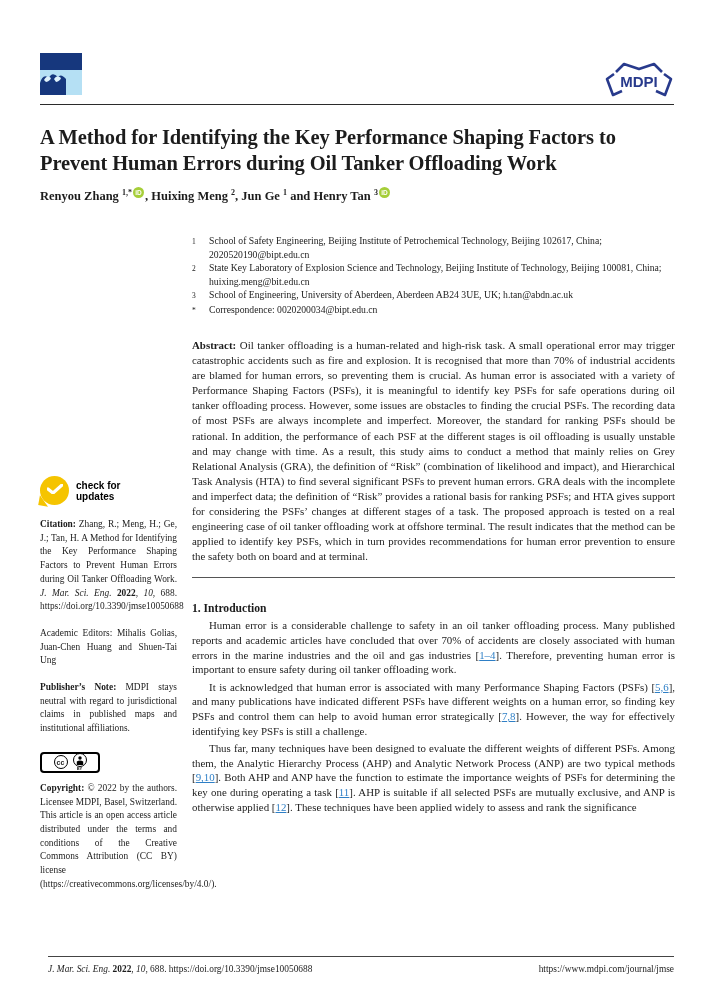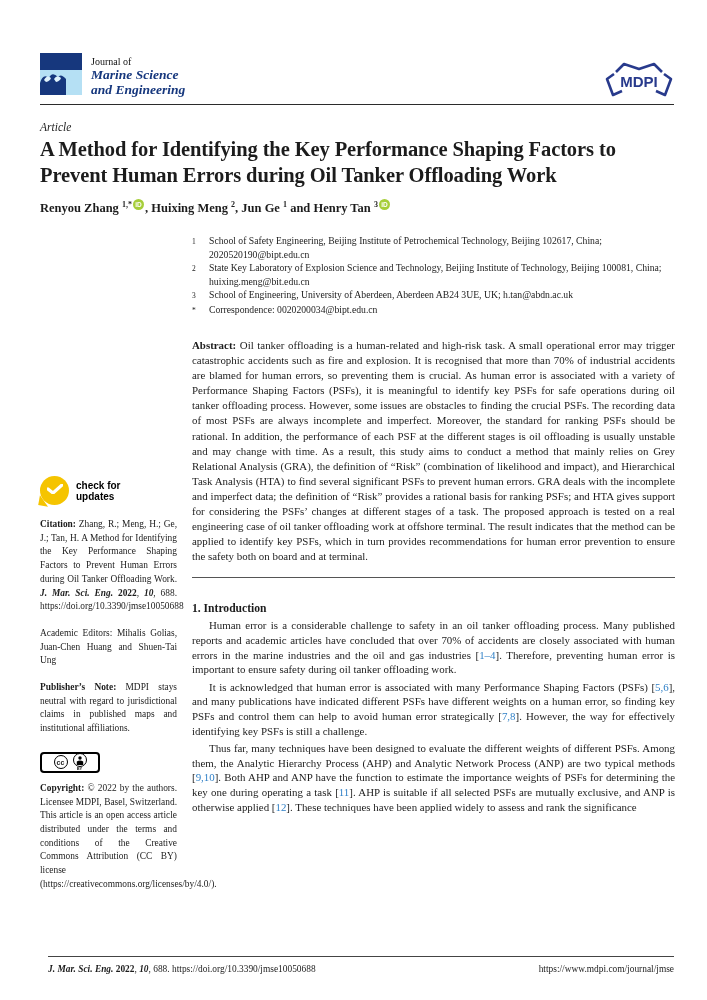--- a/index.html
+++ b/index.html
@@ -36,22 +36,22 @@
   .aff-row{ display:flex; }
   .aff-marker{ width:17px; flex-shrink:0; font-size:7.5px; padding-top:1px; }
   .aff-text{ flex:1; }
   .abstract{ margin-top:21px; font-size:10.9px; line-height:15.1px; text-align:justify; }
   .keywords{ margin-top:14px; font-size:10.9px; line-height:15.1px; text-align:justify; }
   .lbl{ font-weight:bold; }
   .divider{ margin-top:13px; border-top:1px solid #555; }
   .section-heading{ margin-top:24px; font-size:11.6px; font-weight:bold; }
   .para{ margin-top:3px; font-size:10.9px; line-height:14.6px; text-align:justify; text-indent:17px; }
   .para:first-of-type{ margin-top:6px; }
-  .link{ color:#2e7fc6; }
-  .italic{ font-style:italic;font-weight:bold; }
+  .link{ color:#2e7fc6;text-decoration:underline; }
+  .italic{ font-style:italic; }
   .bold{ font-weight:bold; }
 
   
   .sidebar{ position:absolute; top:476px; left:40px; width:137px;
     font-size:9.4px; line-height:13.7px; text-align:justify; }
   .updates{ display:flex; align-items:center; gap:7px; cursor:pointer; }
   .upd-circle{ position:relative; width:29px; height:29px; border-radius:50%;
     background:#f5c400; flex-shrink:0; }
   .upd-circle::after{ content:""; position:absolute; left:-1px; bottom:-1px;
     width:0; height:0; border-style:solid; border-width:10px 0 0 10px;
@@ -81,39 +81,33 @@
 
   <div class="header">
     <div class="logo-block">
       <svg width="42" height="42" viewBox="0 0 42 42">
         <rect x="0" y="0" width="42" height="42" fill="#b5e0f4"></rect>
         <rect x="0" y="0" width="42" height="17" fill="#16377d"></rect>
         <path d="M0 42 V30 Q3 20 9 25 Q12 18 18 24 Q21 20 26 26 L26 42 Z" fill="#16377d"></path>
         <path d="M4 27 Q7 21 11 25 Q10 28 6 29 Z" fill="#dff2fb"></path>
         <path d="M14 26 Q17 21 21 25 Q20 28 16 29 Z" fill="#dff2fb"></path>
       </svg>
-      <div class="logo-text">
-        <div class="logo-line1">Journal of</div>
-        <div class="logo-line2">Marine Science</div>
-        <div class="logo-line3">and Engineering</div>
-      </div>
     </div>
     <div class="mdpi">
       <svg width="70" height="38" viewBox="0 0 70 38">
         <path d="M12 12 L20 4 L35 9 L50 4 L58 12" fill="none" stroke="#283a8c" stroke-width="2.6" stroke-linejoin="round"></path>
         <path d="M10 14 L3 19 L9 35 L18 31" fill="none" stroke="#283a8c" stroke-width="2.6" stroke-linejoin="round"></path>
         <path d="M60 14 L67 19 L61 35 L52 31" fill="none" stroke="#283a8c" stroke-width="2.6" stroke-linejoin="round"></path>
         <text x="35" y="27" text-anchor="middle" font-family="Liberation Sans, sans-serif" font-size="15" font-weight="bold" fill="#283a8c">MDPI</text>
       </svg>
     </div>
   </div>
   <div class="header-rule"></div>
 
   <div class="article-head">
-    <div class="article-type">Article</div>
     <h1 class="title">A Method for Identifying the Key Performance Shaping Factors to Prevent Human Errors during Oil Tanker Offloading Work</h1>
     <div class="authors"><span>Renyou Zhang </span><span class="sup">1,*</span><span class="orcid">iD</span><span>, Huixing Meng </span><span class="sup">2</span><span>, Jun Ge </span><span class="sup">1</span><span> and Henry Tan </span><span class="sup">3</span><span class="orcid">iD</span></div>
   </div>
 
   <div class="main-col">
     <div class="affiliations">
       <div class="aff-row">
         <span class="aff-marker">1</span>
         <span class="aff-text">School of Safety Engineering, Beijing Institute of Petrochemical Technology, Beijing 102617, China; 2020520190@bipt.edu.cn</span>
       </div>

